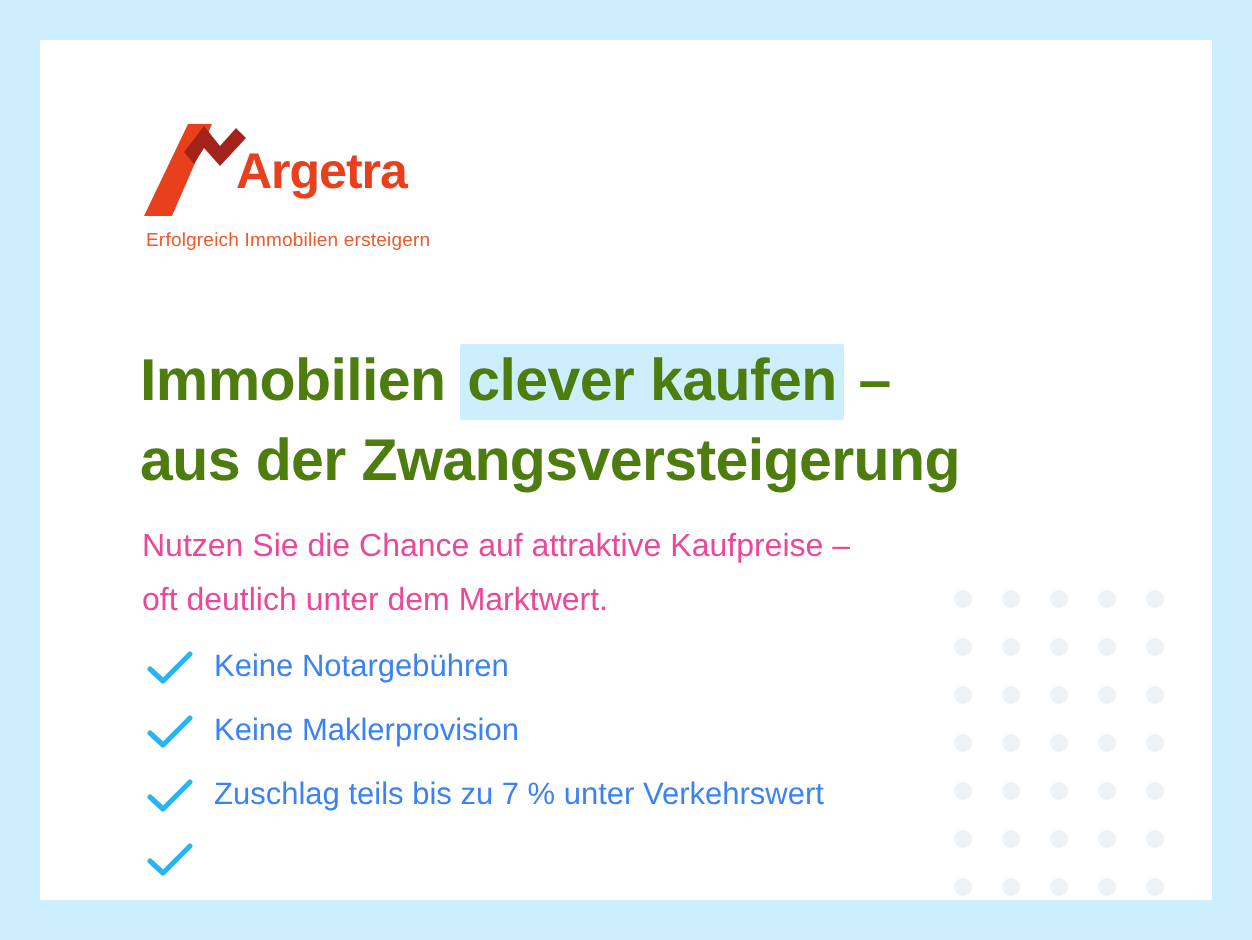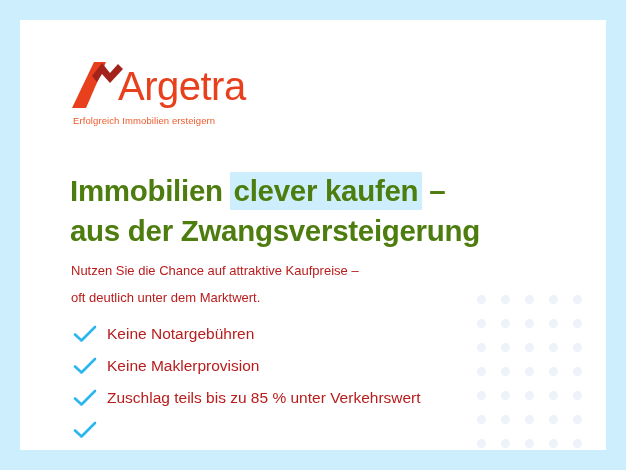--- a/index.html
+++ b/index.html
@@ -61,22 +61,22 @@
     position: absolute;
     left: 0px;
     top: 4px;
     width: 52px;
     height: 46px;
   }
   #logo-wordmark {
     position: absolute;
     left: 46px;
     top: 8px;
-    font-size: 40px;
-    font-weight: normal;
+    font-size: 25px;
+    font-weight: bold;
     color: #e8401c;
     letter-spacing: -0.5px;
     line-height: 40px;
     white-space: nowrap;
   }
   #logo-tagline {
     position: absolute;
     left: 1px;
     top: 57px;
     font-size: 9.5px;
@@ -115,22 +115,22 @@
     border-radius: 1px;
   }
   #headline .line2 { display: block; }
 
   
   #subheading {
     position: absolute;
     left: 51px;
     top: 224px;
     width: 500px;
-    font-size: 13px;
-    color: #b91c1c;
+    font-size: 16px;
+    color: #ec4899;
     line-height: 27px;
   }
   #subheading .sub-line { display: block; }
 
   
   #checklist {
     position: absolute;
     left: 52px;
     top: 298px;
     width: 470px;
@@ -142,21 +142,21 @@
   }
   .check-icon {
     flex: 0 0 auto;
     width: 26px;
     height: 20px;
     margin-right: 9px;
     display: block;
   }
   .check-label {
     font-size: 15.5px;
-    color: #b91c1c;
+    color: #3b82f6;
     line-height: 20px;
     white-space: nowrap;
   }
 </style>
 </head>
 <body>
 
 <div id="ad-card">
 
   <div id="dot-grid">
@@ -237,21 +237,21 @@
         </svg>
       </span>
       <span class="check-label">Keine Maklerprovision</span>
     </li>
     <li class="check-item">
       <span class="check-icon">
         <svg width="26" height="20" viewBox="0 0 26 20" xmlns="http://www.w3.org/2000/svg">
           <path d="M3 10.5 L9.5 16.5 L23 3" fill="none" stroke="#29b6f0" stroke-width="2.6" stroke-linecap="round" stroke-linejoin="round"></path>
         </svg>
       </span>
-      <span class="check-label">Zuschlag teils bis zu 85 % unter Verkehrswert</span>
+      <span class="check-label">Zuschlag teils bis zu 7 % unter Verkehrswert</span>
     </li>
     <li class="check-item">
       <span class="check-icon">
         <svg width="26" height="20" viewBox="0 0 26 20" xmlns="http://www.w3.org/2000/svg">
           <path d="M3 10.5 L9.5 16.5 L23 3" fill="none" stroke="#29b6f0" stroke-width="2.6" stroke-linecap="round" stroke-linejoin="round"></path>
         </svg>
       </span>
     </li>
   </ul>
 

